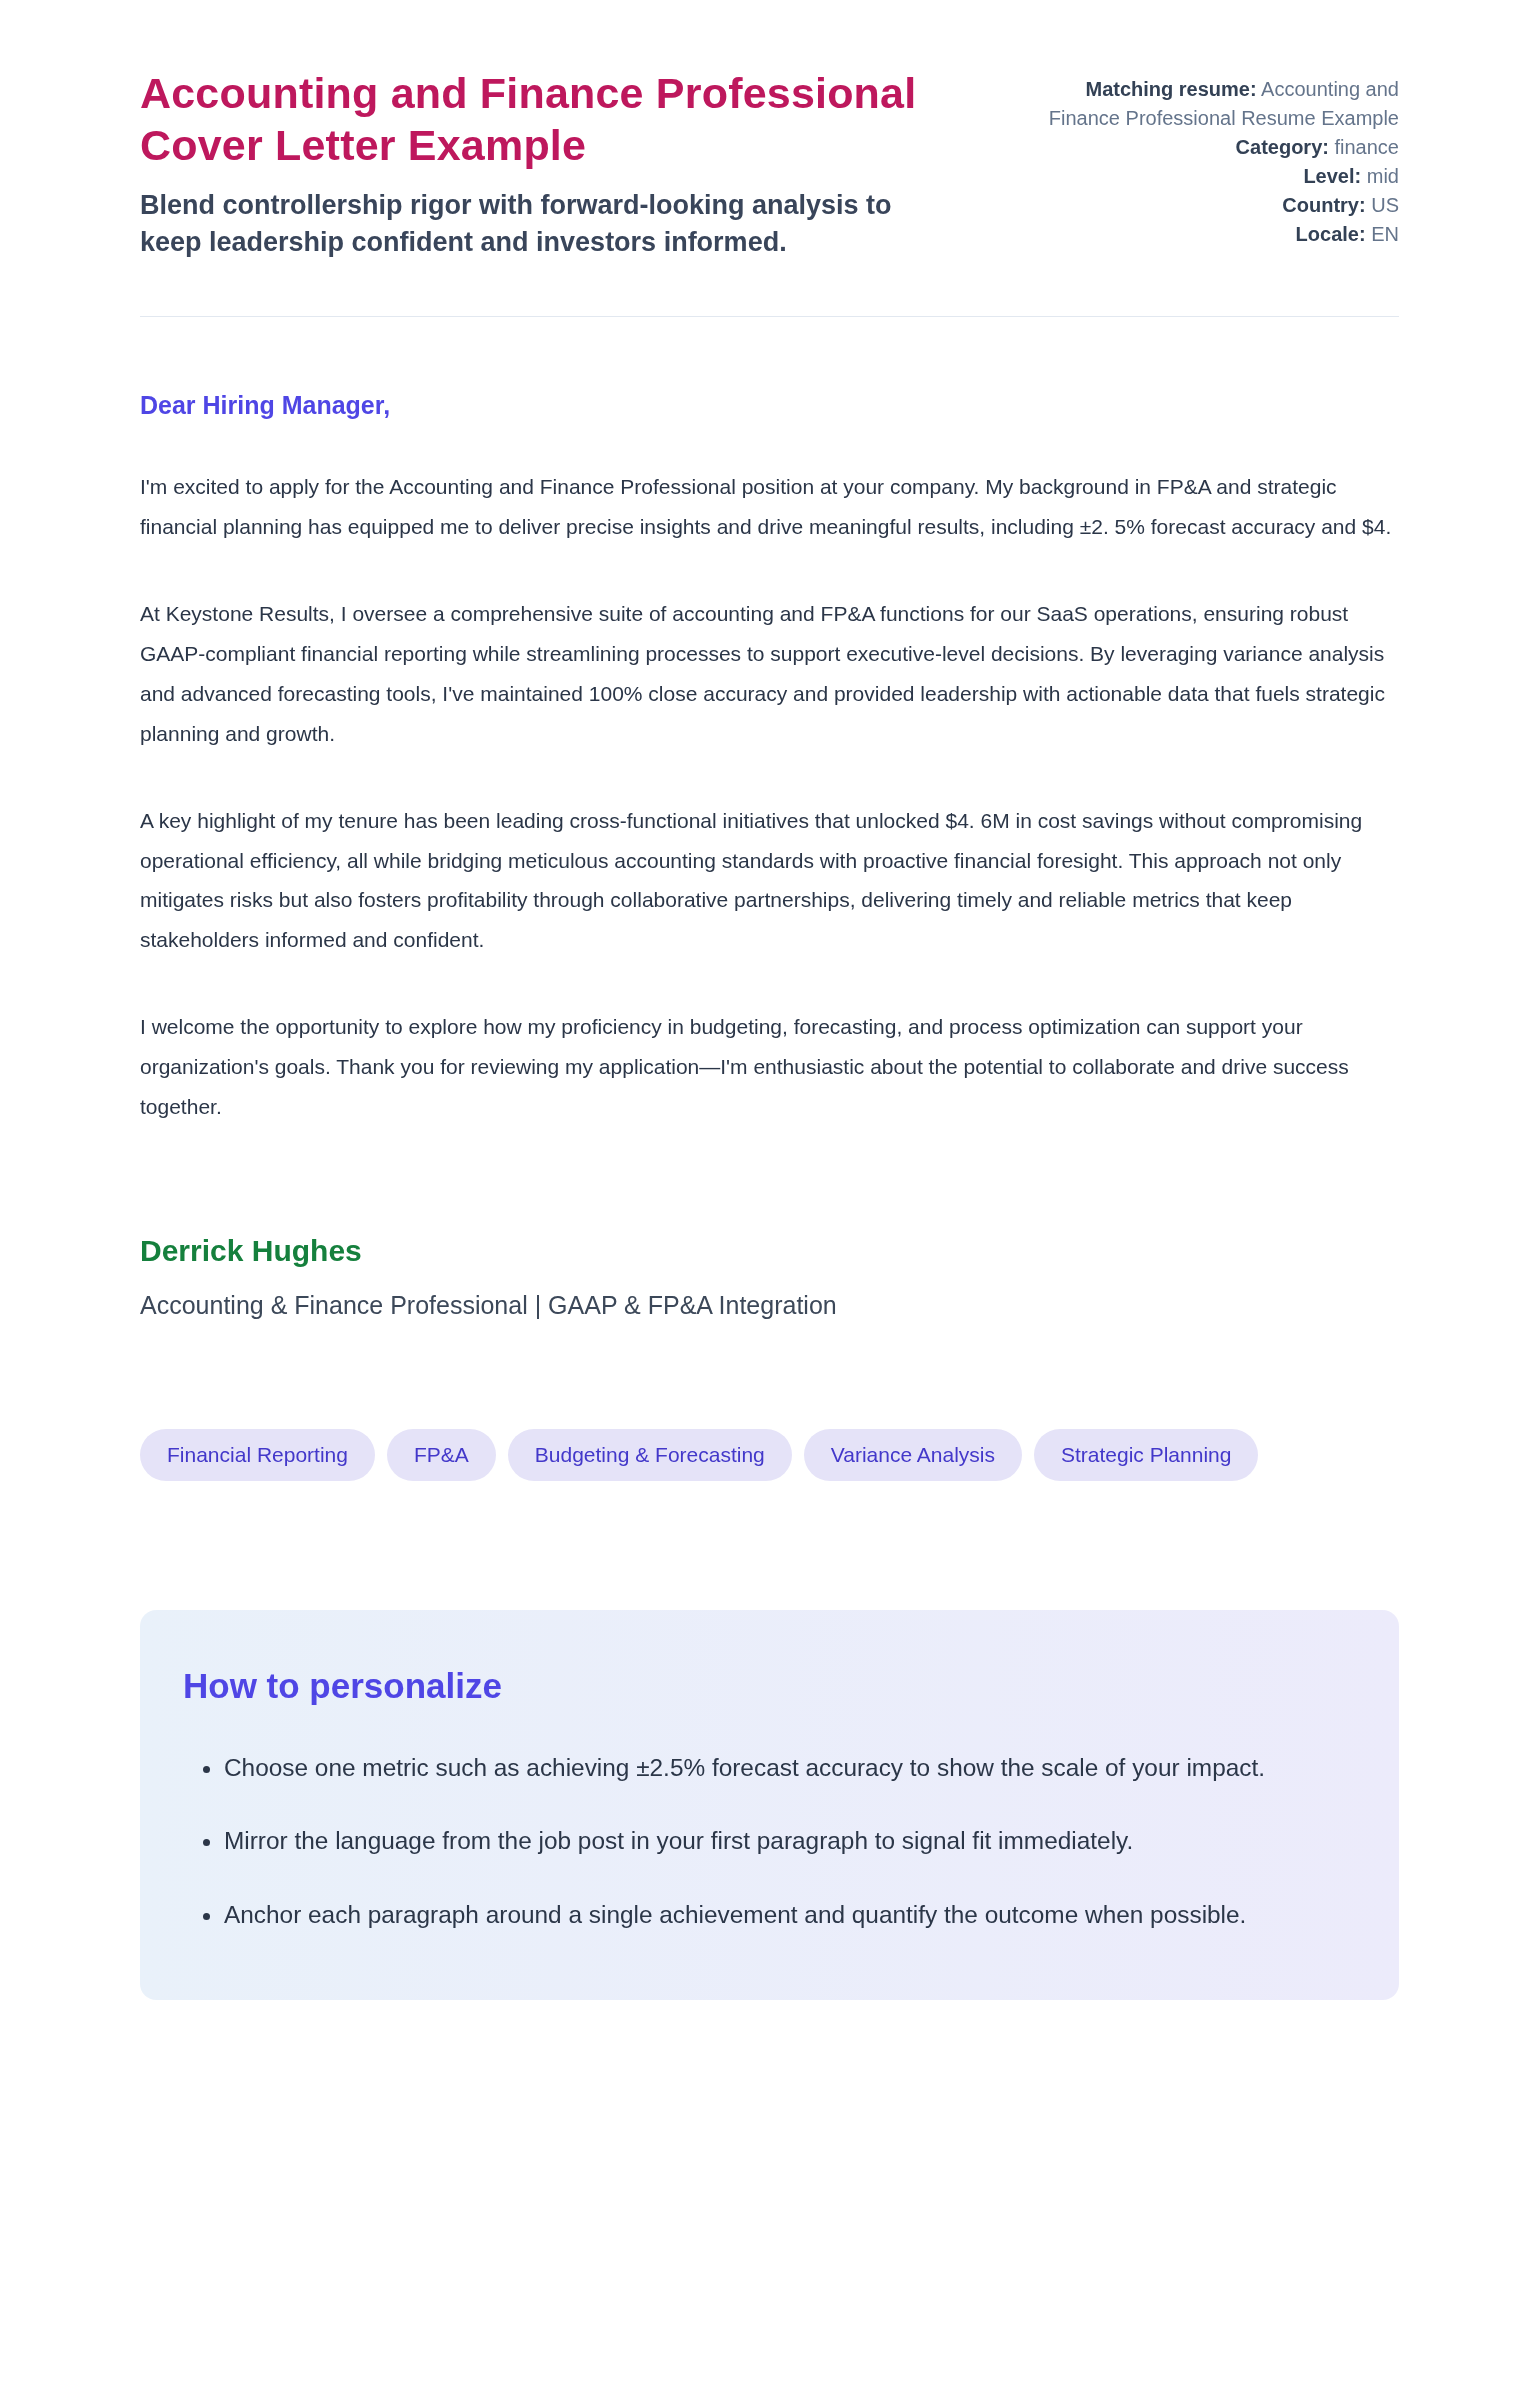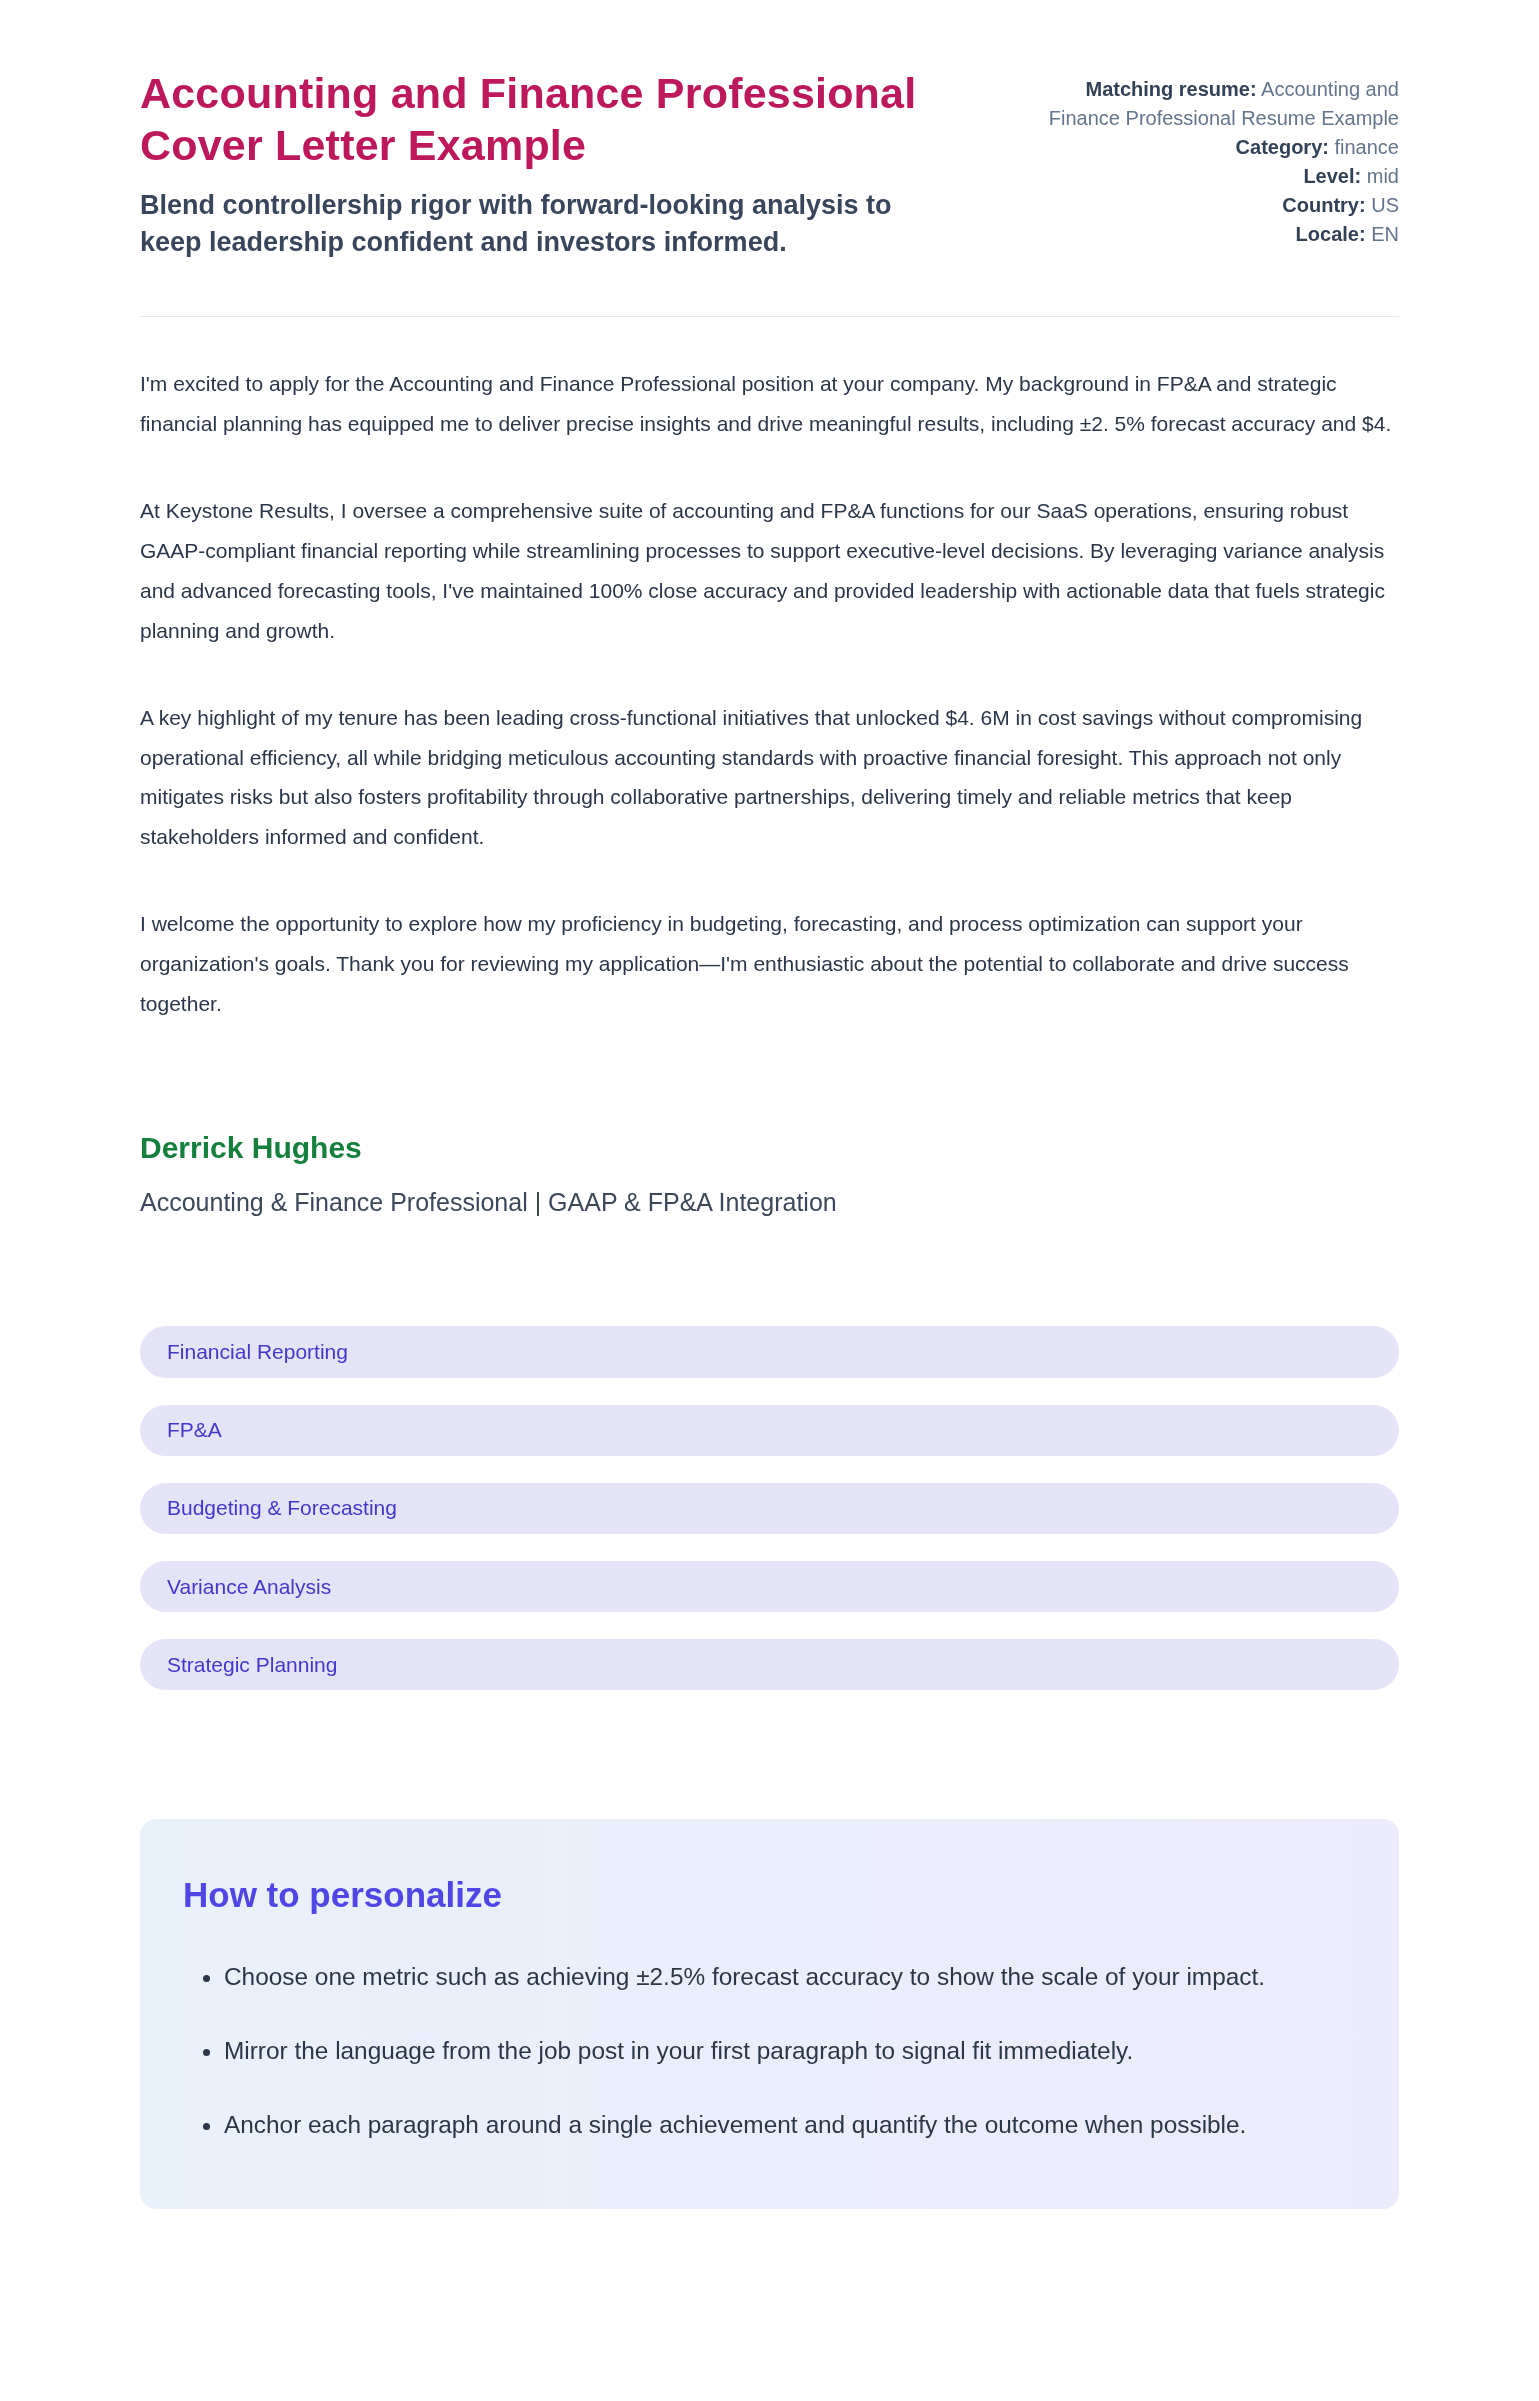--- a/index.html
+++ b/index.html
@@ -77,22 +77,21 @@
     font-size: 25px;
     font-weight: 400;
     color: #3c4works;
     color: #3c4859;
   }
   
   .tags {
     margin-top: 109px;
     display: flex;
     flex-wrap: wrap;
-    gap: 27px;
-    flex-direction: column;
+    gap: 12px;
   }
   .tag-pill {
     background: #e5e3f8;
     color: #4338ca;
     font-size: 21px;
     font-weight: 400;
     padding: 13.6px 27px;
     border-radius: 905px;
     white-space: nowrap;
   }
@@ -152,20 +151,21 @@
       <div class="meta-row">
         <span class="meta-label">Locale:</span>
         <span class="meta-value">EN</span>
       </div>
     </div>
   </div>
 
   <hr class="divider">
 
   <div>
+    <div class="salutation">Dear Hiring Manager,</div>
     <p class="letter-paragraph">I'm excited to apply for the Accounting and Finance Professional position at your company. My background in FP&amp;A and strategic financial planning has equipped me to deliver precise insights and drive meaningful results, including ±2. 5% forecast accuracy and $4.</p>
     <p class="letter-paragraph">At Keystone Results, I oversee a comprehensive suite of accounting and FP&amp;A functions for our SaaS operations, ensuring robust GAAP-compliant financial reporting while streamlining processes to support executive-level decisions. By leveraging variance analysis and advanced forecasting tools, I've maintained 100% close accuracy and provided leadership with actionable data that fuels strategic planning and growth.</p>
     <p class="letter-paragraph">A key highlight of my tenure has been leading cross-functional initiatives that unlocked $4. 6M in cost savings without compromising operational efficiency, all while bridging meticulous accounting standards with proactive financial foresight. This approach not only mitigates risks but also fosters profitability through collaborative partnerships, delivering timely and reliable metrics that keep stakeholders informed and confident.</p>
     <p class="letter-paragraph">I welcome the opportunity to explore how my proficiency in budgeting, forecasting, and process optimization can support your organization's goals. Thank you for reviewing my application—I'm enthusiastic about the potential to collaborate and drive success together.</p>
 
     <div class="signature-name">Derrick Hughes</div>
     <div class="signature-title">Accounting &amp; Finance Professional | GAAP &amp; FP&amp;A Integration</div>
   </div>
 
   <div class="tags">

